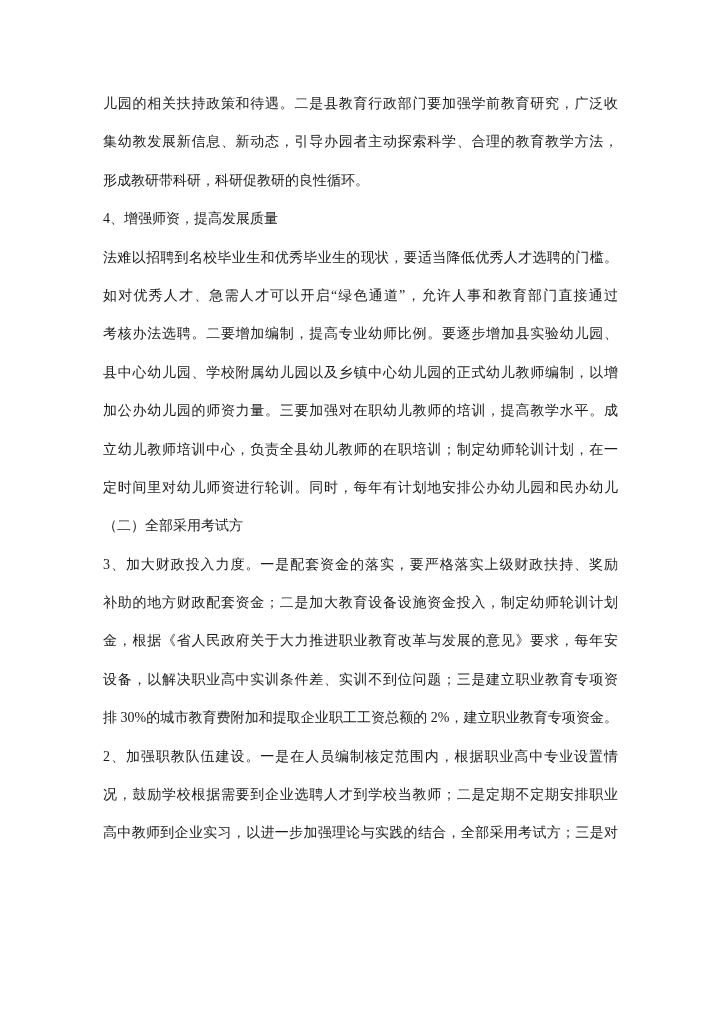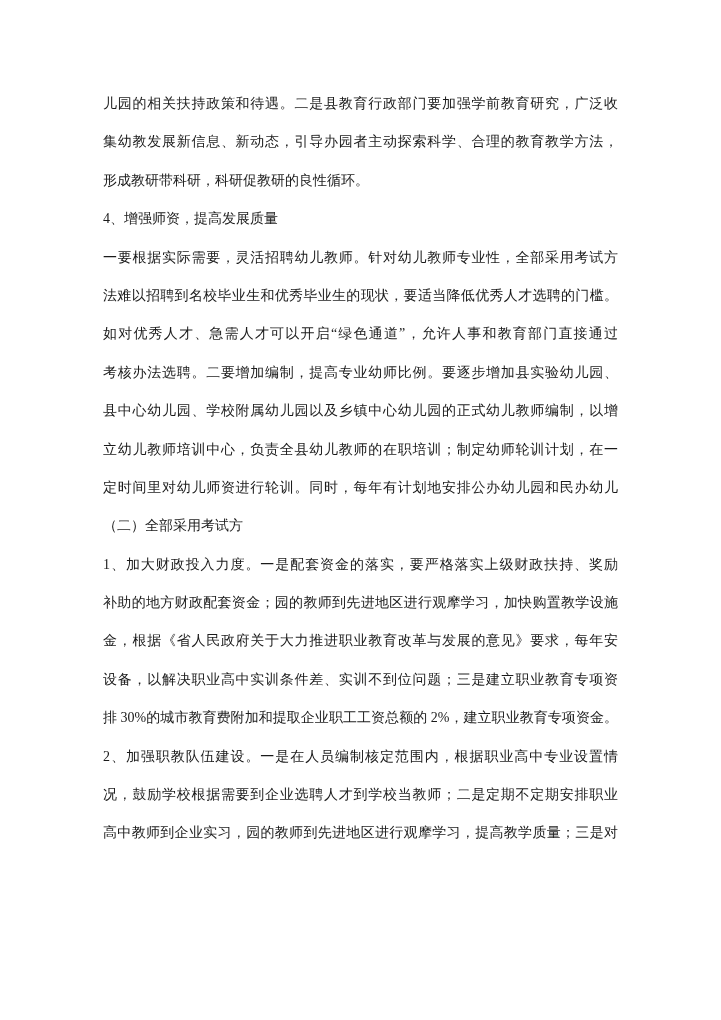--- a/index.html
+++ b/index.html
@@ -55,37 +55,37 @@
   <div class="text-block" style="color: rgb(26, 26, 26);">
       <div class="para">
         <div class="line j">儿园的相关扶持政策和待遇。二是县教育行政部门要加强学前教育研究，广泛收</div>
         <div class="line j">集幼教发展新信息、新动态，引导办园者主动探索科学、合理的教育教学方法，</div>
         <div class="line">形成教研带科研，科研促教研的良性循环。</div>
       </div>
       <div class="para">
         <div class="line">4、增强师资，提高发展质量</div>
       </div>
       <div class="para">
-        <div class="line j">一要根据实际需要，灵活招聘幼儿教师。针对幼儿教师专业性，全部采用考试方</div>
         <div class="line j">法难以招聘到名校毕业生和优秀毕业生的现状，要适当降低优秀人才选聘的门槛。</div>
         <div class="line j">如对优秀人才、急需人才可以开启“绿色通道”，允许人事和教育部门直接通过</div>
         <div class="line j">考核办法选聘。二要增加编制，提高专业幼师比例。要逐步增加县实验幼儿园、</div>
         <div class="line j">县中心幼儿园、学校附属幼儿园以及乡镇中心幼儿园的正式幼儿教师编制，以增</div>
+        <div class="line j">加公办幼儿园的师资力量。三要加强对在职幼儿教师的培训，提高教学水平。成</div>
         <div class="line j">立幼儿教师培训中心，负责全县幼儿教师的在职培训；制定幼师轮训计划，在一</div>
         <div class="line j">定时间里对幼儿师资进行轮训。同时，每年有计划地安排公办幼儿园和民办幼儿</div>
       </div>
       <div class="para">
         <div class="line">（二）全部采用考试方</div>
       </div>
       <div class="para">
-        <div class="line j">1、加大财政投入力度。一是配套资金的落实，要严格落实上级财政扶持、奖励</div>
-        <div class="line j">补助的地方财政配套资金；园的教师到先进地区进行观摩学习，加快购置教学设施</div>
+        <div class="line j">3、加大财政投入力度。一是配套资金的落实，要严格落实上级财政扶持、奖励</div>
+        <div class="line j">补助的地方财政配套资金；二是加大教育设备设施资金投入，制定幼师轮训计划</div>
         <div class="line j">金，根据《省人民政府关于大力推进职业教育改革与发展的意见》要求，每年安</div>
         <div class="line j">设备，以解决职业高中实训条件差、实训不到位问题；三是建立职业教育专项资</div>
         <div class="line j">排 30%的城市教育费附加和提取企业职工工资总额的 2%，建立职业教育专项资金。</div>
       </div>
       <div class="para">
         <div class="line j">2、加强职教队伍建设。一是在人员编制核定范围内，根据职业高中专业设置情</div>
         <div class="line j">况，鼓励学校根据需要到企业选聘人才到学校当教师；二是定期不定期安排职业</div>
-        <div class="line j">高中教师到企业实习，园的教师到先进地区进行观摩学习，提高教学质量；三是对</div>
+        <div class="line j">高中教师到企业实习，以进一步加强理论与实践的结合，全部采用考试方；三是对</div>
       </div>
     </div>
 </div>
 
 </body></html>

